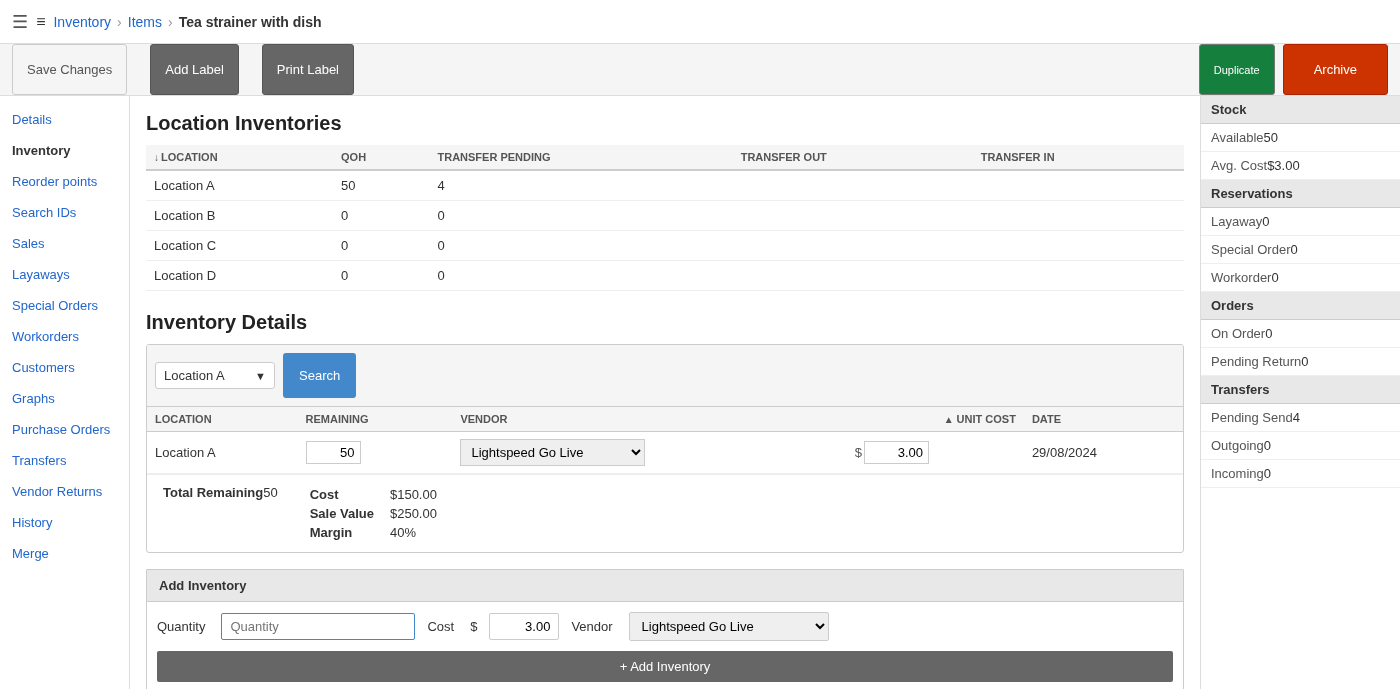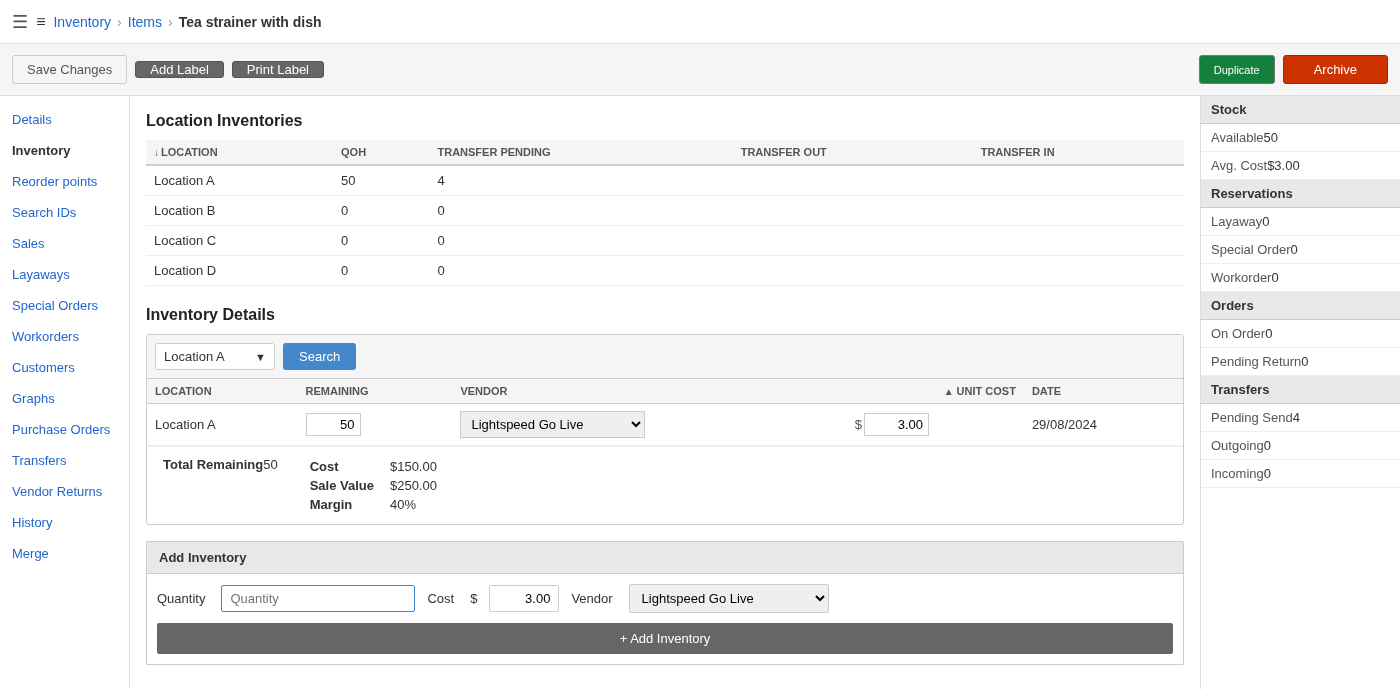--- a/index.html
+++ b/index.html
@@ -15,25 +15,24 @@
       gap: 8px;
     }
     .hamburger-icon { font-size: 18px; cursor: pointer; color: #555; }
     .breadcrumb { display: flex; align-items: center; gap: 6px; font-size: 14px; color: #333; }
     .breadcrumb-sep { color: #999; }
     .breadcrumb-current { font-weight: 600; }
 
     
     .action-bar {
       display: flex;
-      align-items: center;
       height: 52px;
       border-bottom: 1px solid #ddd;
       padding: 0 12px;
-      gap: 8px;
+      gap: 23px;
       background: #f5f5f5;
     }
     .btn-save {
       background: #f5f5f5;
       border: 1px solid #ccc;
       padding: 6px 14px;
       font-size: 13px;
       cursor: pointer;
       border-radius: 3px;
       color: #555;
@@ -123,21 +122,21 @@
       display: flex;
       padding: 6px 10px;
       border-bottom: 1px solid #eee;
       font-size: 13px;
     }
     .panel-row .label { color: #555; }
     .panel-row .value { font-weight: 500; }
 
     
     .section-heading {
-      font-size: 16px;
+      font-size: 20px;
       font-weight: 600;
       margin-bottom: 10px;
       color: #222;
     }
 
     
     .inv-table {
       width: 100%;
       border-collapse: collapse;
       margin-bottom: 20px;
@@ -182,21 +181,21 @@
       border-radius: 3px;
       cursor: pointer;
       min-width: 120px;
       font-size: 13px;
       gap: 4px;
     }
     .btn-search {
       background: #4488cc;
       color: #fff;
       border: none;
-      padding: 6px 16px;
+      padding: 15px 16px;
       font-size: 13px;
       border-radius: 3px;
       cursor: pointer;
     }
     .details-table {
       width: 100%;
       border-collapse: collapse;
       font-size: 13px;
     }
     .details-table th {

